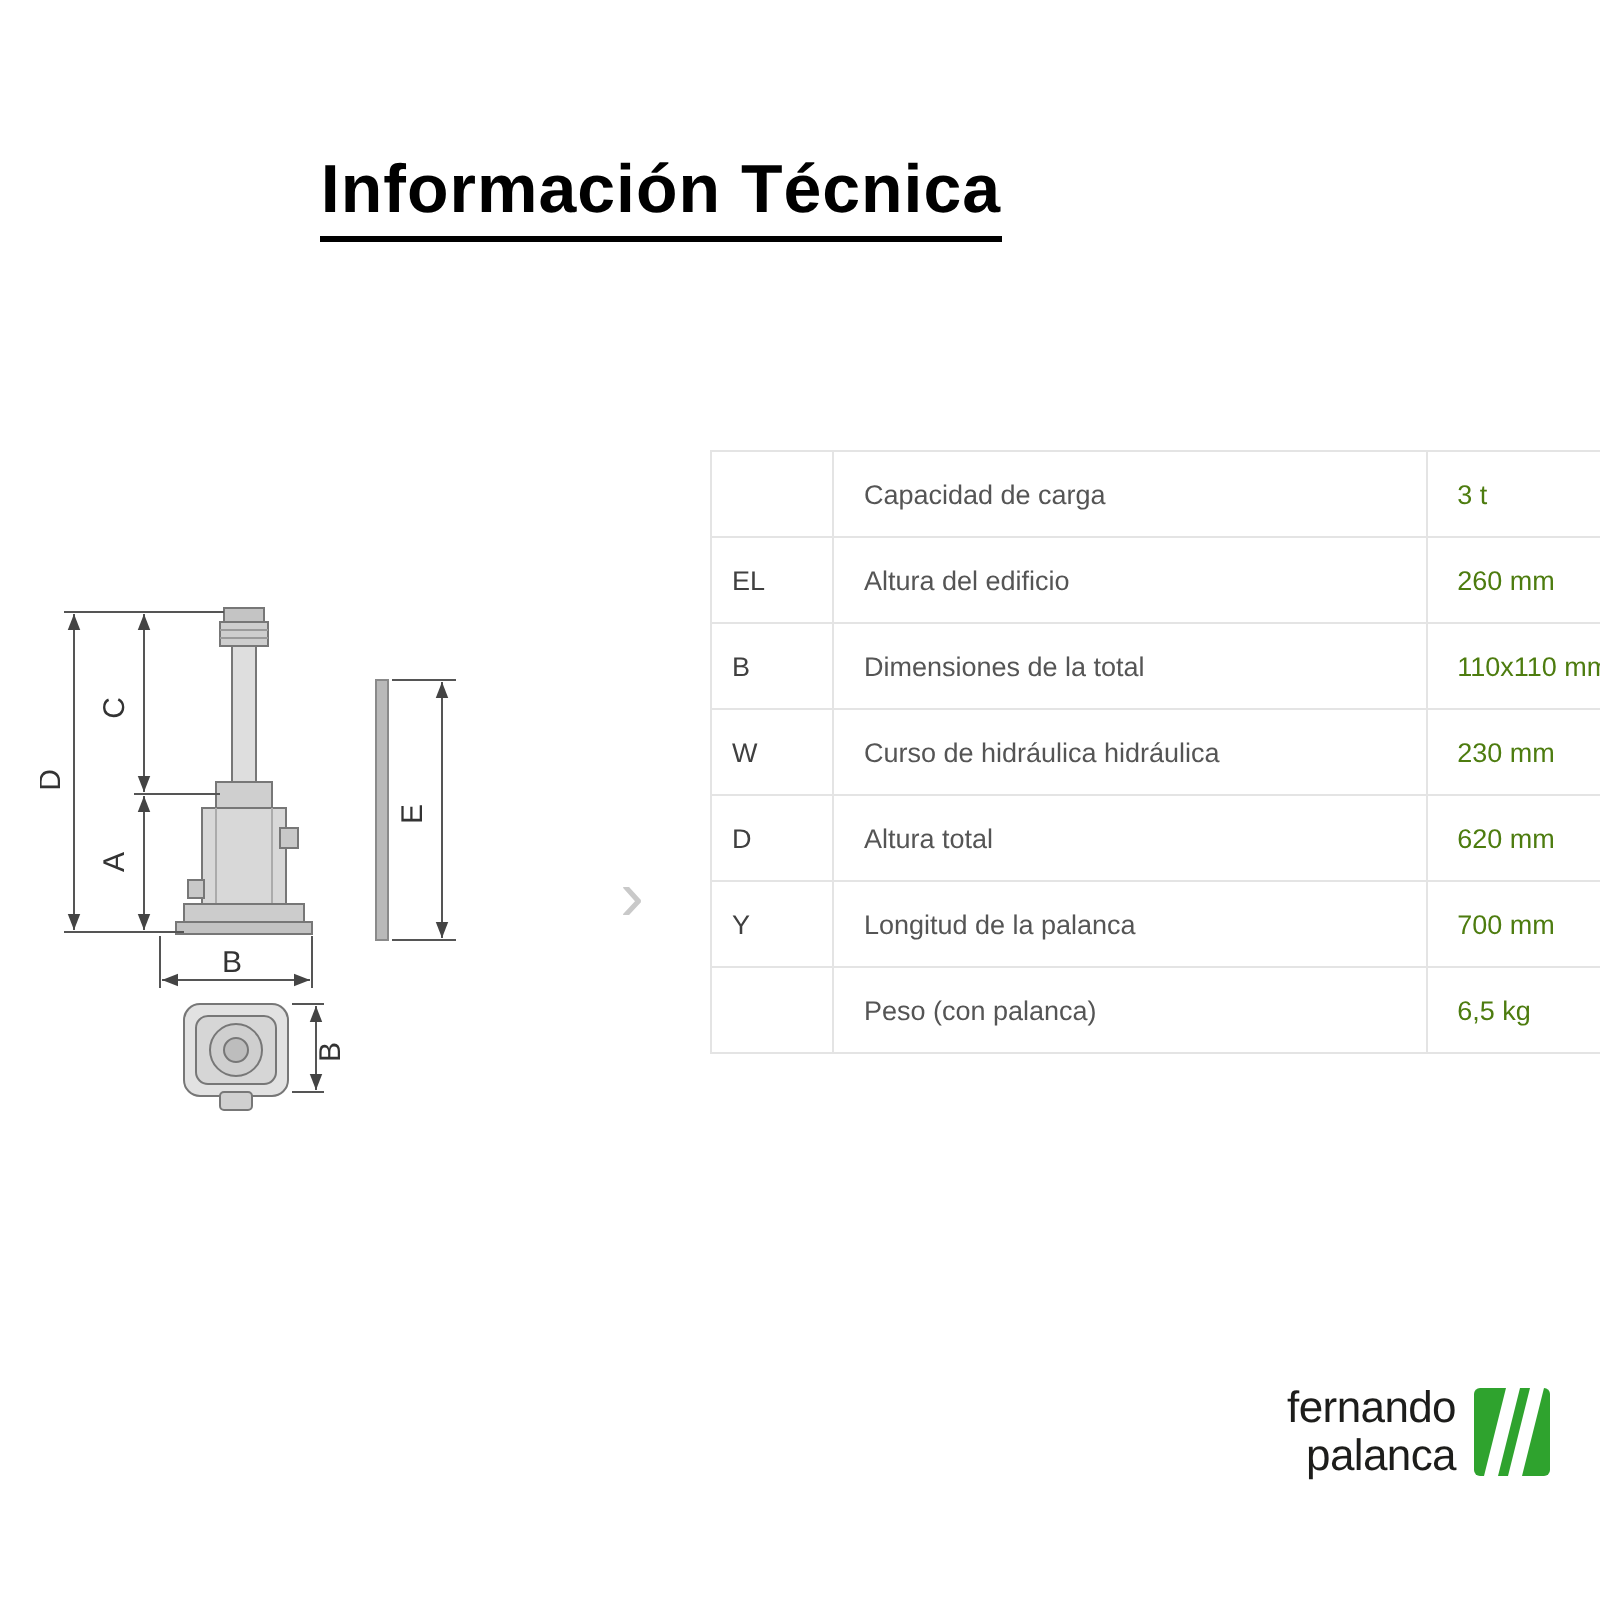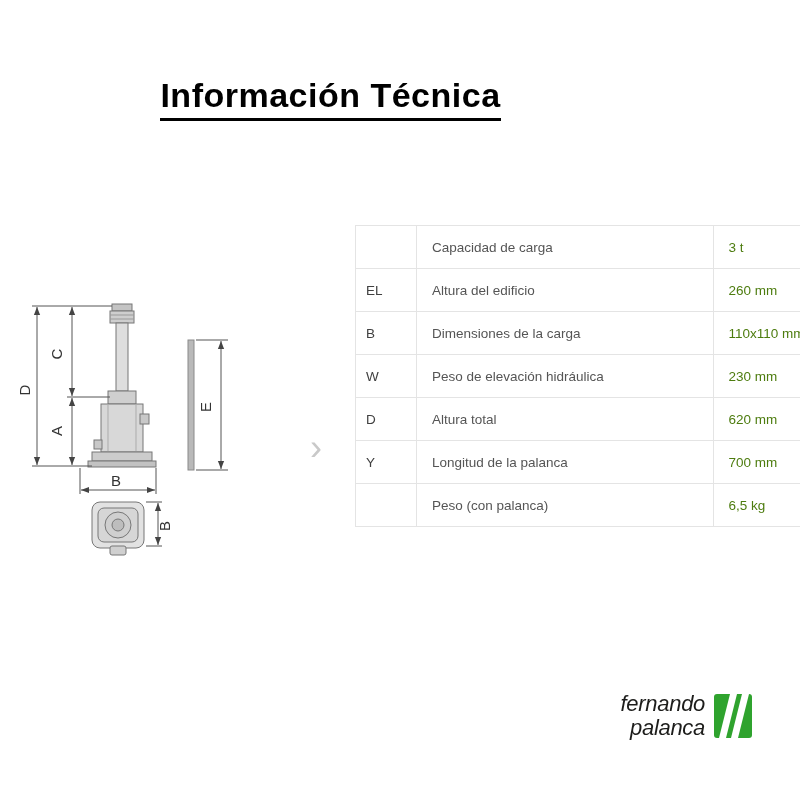--- a/index.html
+++ b/index.html
@@ -45,22 +45,22 @@
 
   
   .carousel-next {
     position:absolute; left:310px; top:430px;
     font-size:36px; color:#c9c9c9; line-height:1;
     cursor:pointer; user-select:none;
   }
 
   
   .logo {
-    position:absolute; right:48px; top:692px;
-    display:flex; align-items:center; gap:9px;font-style:italic;
+    position:absolute; right:25px; top:692px;
+    display:flex; align-items:center; gap:9px;
   }
   .logo-text {
     text-align:right;
     font-size:22px; color:#1d1d1b; line-height:1.08;
     letter-spacing:-0.3px;
   }
 </style>
 </head>
 <body>
 
@@ -140,26 +140,26 @@
       <td class="label">Capacidad de carga</td>
       <td class="value">3 t</td>
     </tr>
     <tr>
       <td class="code">EL</td>
       <td class="label">Altura del edificio</td>
       <td class="value">260 mm</td>
     </tr>
     <tr>
       <td class="code">B</td>
-      <td class="label">Dimensiones de la carga</td>
+      <td class="label">Dimensiones de la total</td>
       <td class="value">110x110 mm</td>
     </tr>
     <tr>
       <td class="code">W</td>
-      <td class="label">Peso de elevación hidráulica</td>
+      <td class="label">Curso de hidráulica hidráulica</td>
       <td class="value">230 mm</td>
     </tr>
     <tr>
       <td class="code">D</td>
       <td class="label">Altura total</td>
       <td class="value">620 mm</td>
     </tr>
     <tr>
       <td class="code">Y</td>
       <td class="label">Longitud de la palanca</td>

